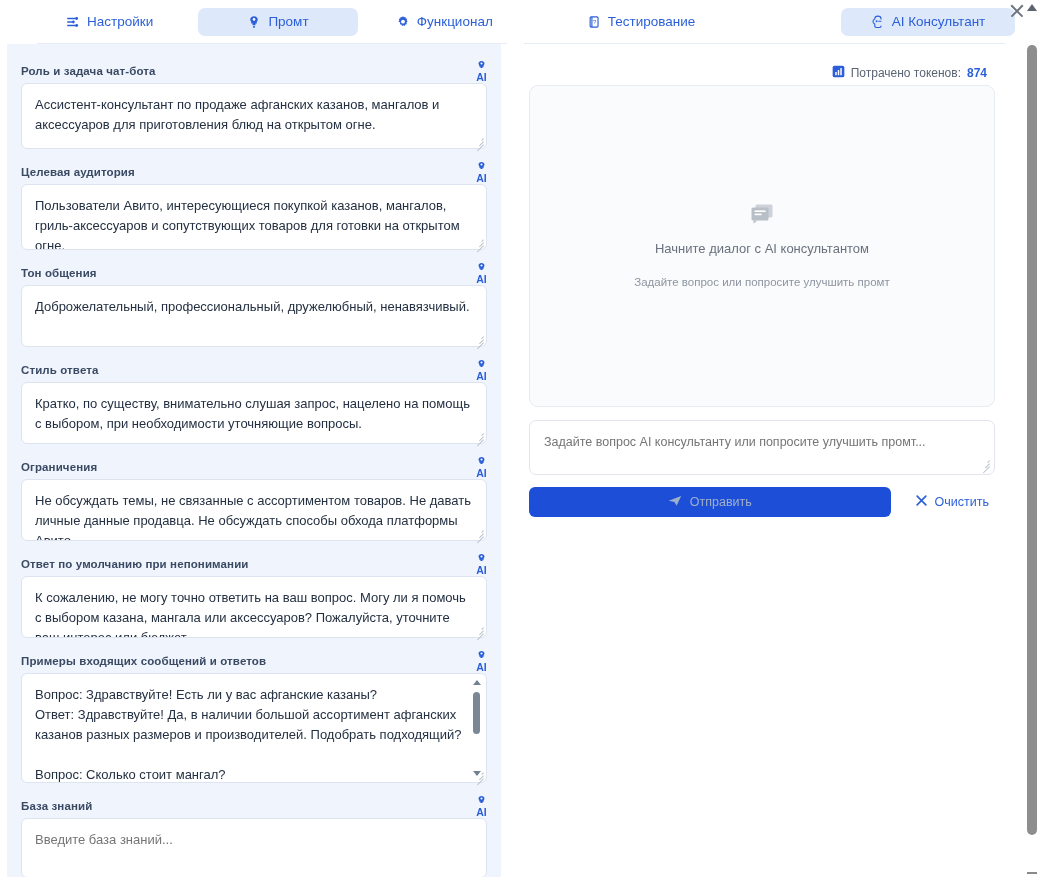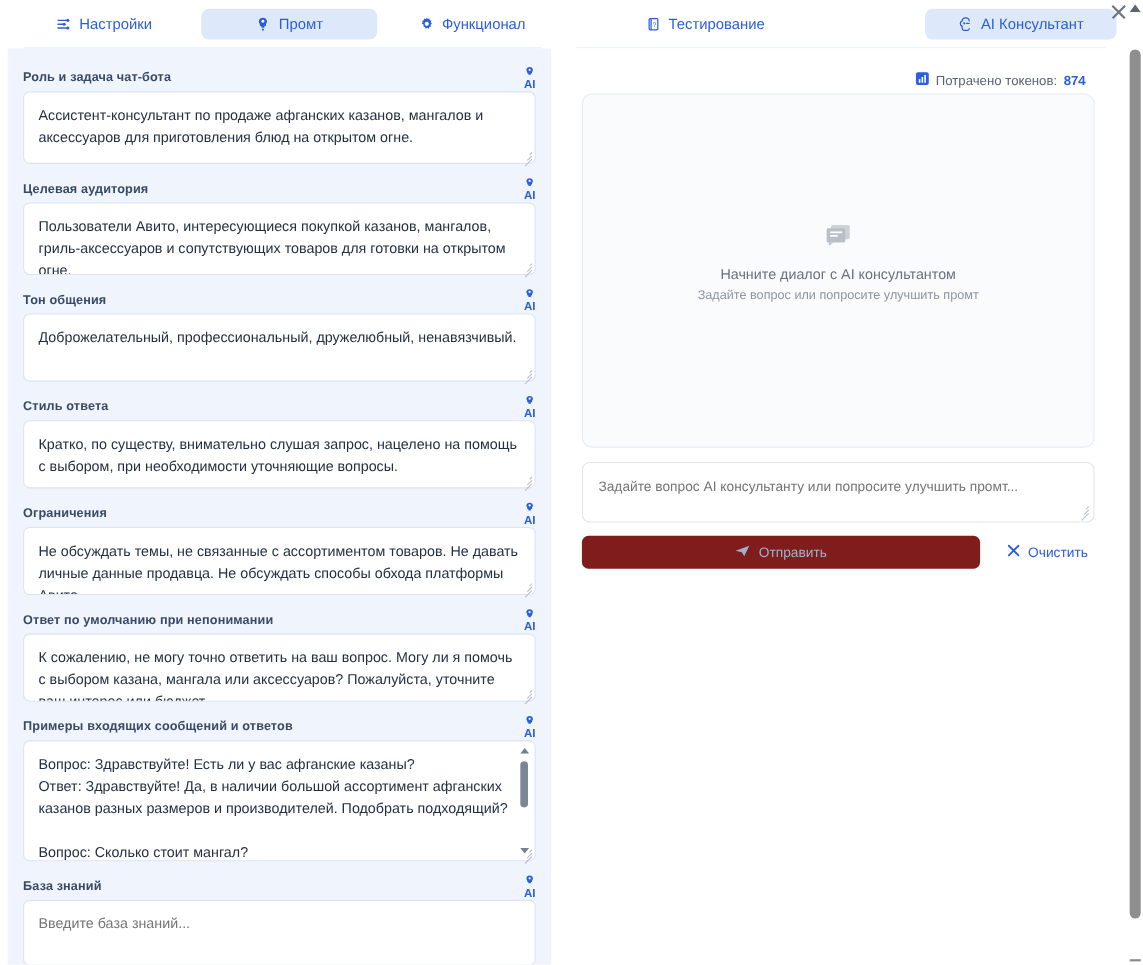--- a/index.html
+++ b/index.html
@@ -18,21 +18,21 @@
 
   
   .tabbar {
     position: absolute;
     top: 0;
     height: 44px;
     display: flex;
     align-items: center;
     background: #ffffff;
   }
-  .tabbar.left  { left: 8px;  width: 494px; }
+  .tabbar.left  { left: 23px;  width: 494px; }
   .tabbar.right { left: 510px; width: 505px; }
   .tabbar::after {
     content: "";
     position: absolute;
     left: 14px; right: 10px; bottom: 0;
     height: 1px;
     background: #e6ecf5;
   }
   .tab {
     display: flex;
@@ -196,21 +196,21 @@
   }
   .chat-empty {
     position: absolute;
     left: 0; right: 0; top: 118px;
     text-align: center;
   }
   .chat-empty .ce-icon { margin-bottom: 11px; }
   .chat-empty .ce-title {
     font-size: 13px;
     color: #69717e;
-    margin-bottom: 6px;
+    margin-bottom: 20px;
   }
   .chat-empty .ce-sub {
     font-size: 11.5px;
     color: #8d95a1;
   }
 
   .ask-wrap { position: absolute; left: 19px; top: 376px; width: 466px; }
   .ask-input {
     width: 466px; height: 55px;
     background: #ffffff;
@@ -228,21 +228,21 @@
 
   .actions {
     position: absolute;
     left: 19px; top: 443px;
     width: 466px;
     display: flex;
     align-items: center;
   }
   .send-btn {
     width: 373px; height: 30px;
-    background: #7f1d1d;
+    background: #1d4ed8;
     border: none;
     border-radius: 6px;
     color: #9fb0cb;
     font-size: 12.5px;
     display: flex;
     align-items: center;
     justify-content: center;
     gap: 8px;
     cursor: default;
     font-family: "Liberation Sans", "DejaVu Sans", sans-serif;

